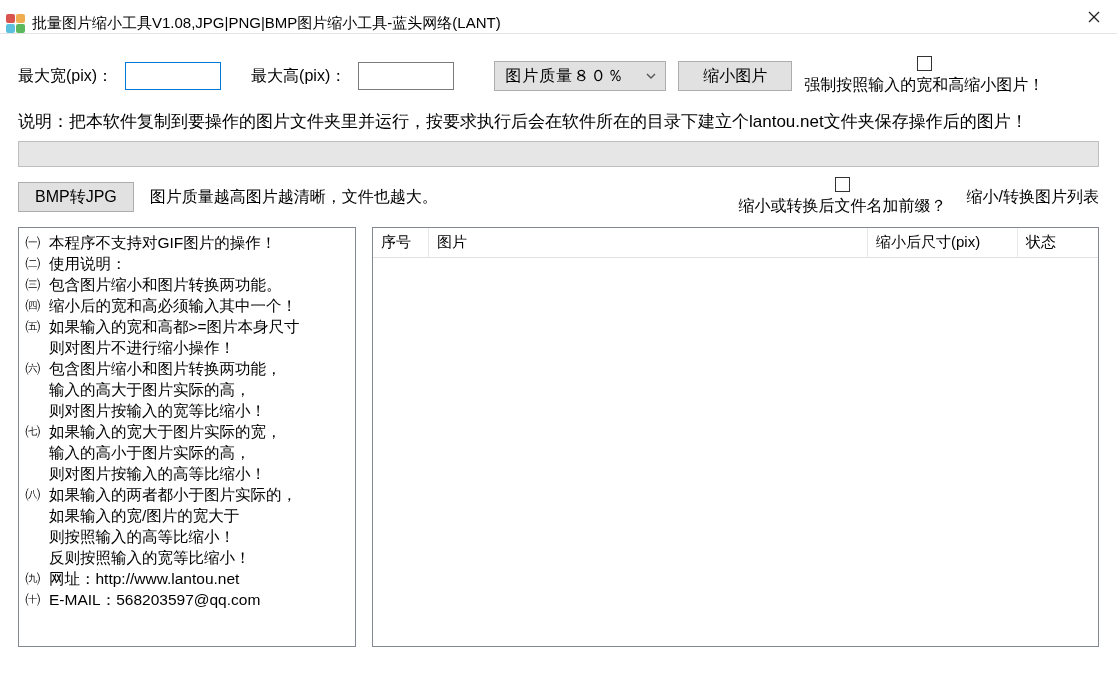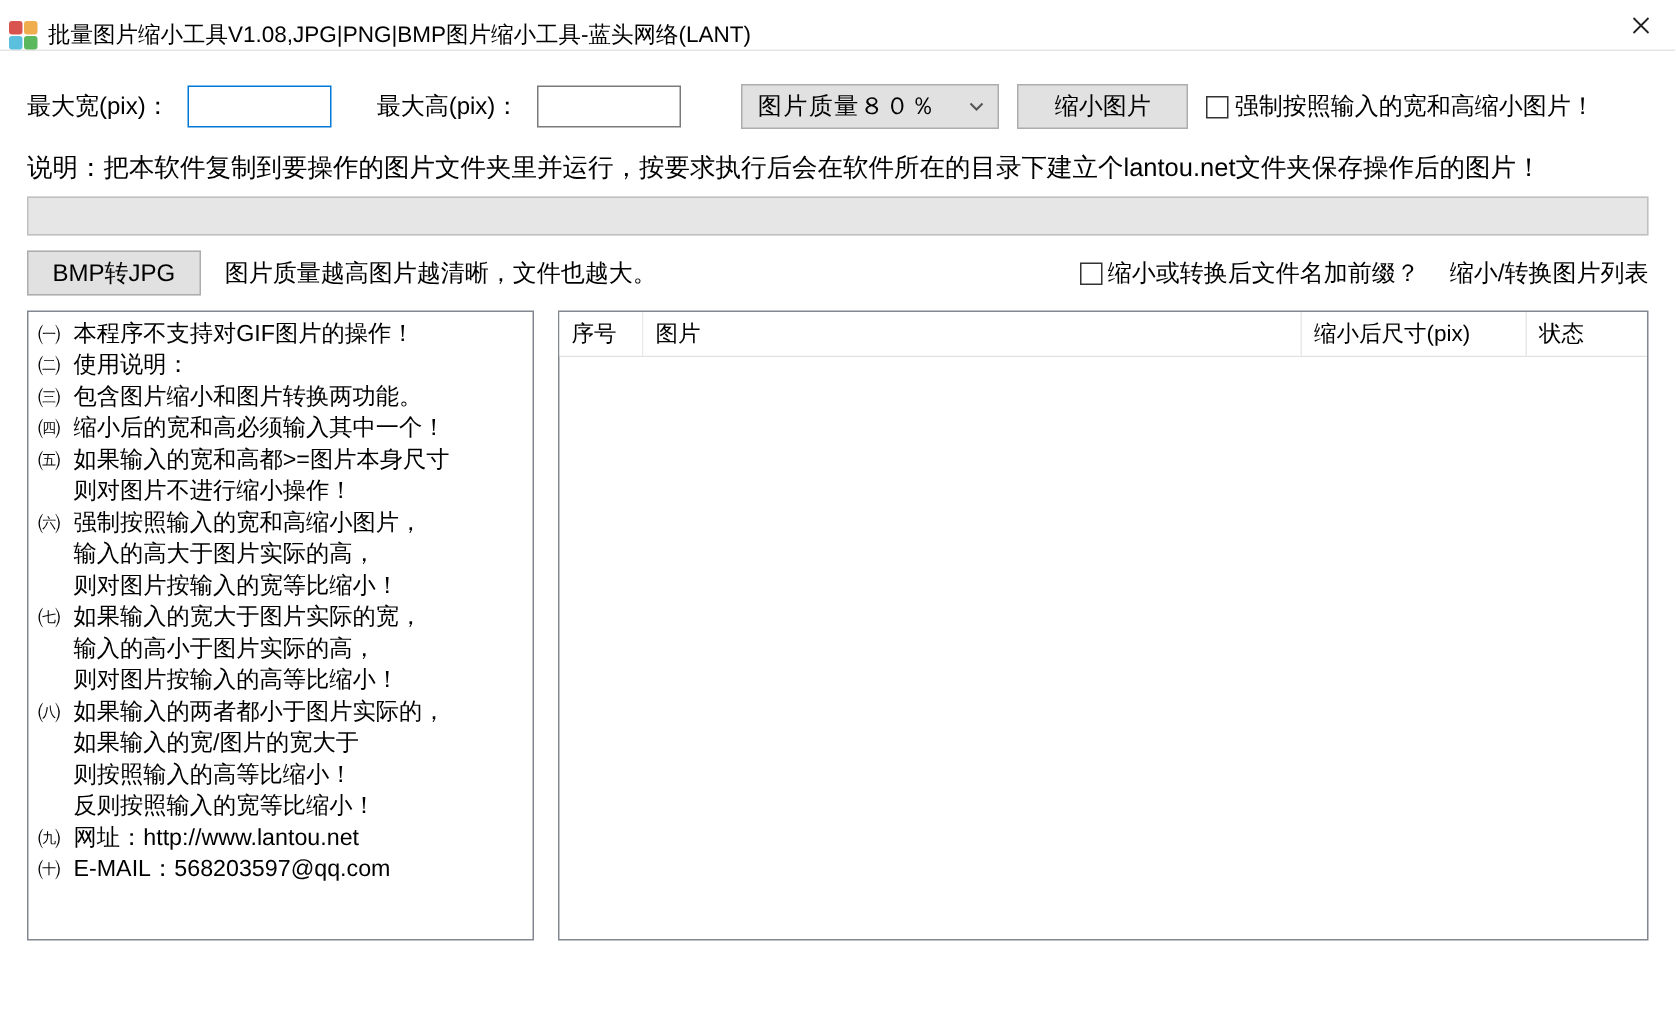--- a/index.html
+++ b/index.html
@@ -87,20 +87,21 @@
     height:30px;
     border:1px solid #adadad;
     background:#e1e1e1;
     padding:0 24px;
     font-size:16px;
     display:flex; align-items:center; justify-content:center;
   }
   .chk {
     display:flex; align-items:center; gap:4px;
     font-size:16px;
+    flex-direction:column;
   }
   .chk .box {
     width:15px; height:15px;
     border:1px solid #333;
     background:#fff;
     flex:0 0 auto;
   }
   .desc {
     font-size:17px;
     margin-bottom:8px;
@@ -257,21 +258,21 @@
           <span class="bullet">㈣</span>
           <span class="txt">缩小后的宽和高必须输入其中一个！</span>
         </div>
         <div class="ln">
           <span class="bullet">㈤</span>
           <span class="txt">如果输入的宽和高都&gt;=图片本身尺寸</span>
         </div>
         <div class="cont">则对图片不进行缩小操作！</div>
         <div class="ln">
           <span class="bullet">㈥</span>
-          <span class="txt">强制按照输入的宽和高缩小图片，</span>
+          <span class="txt">包含图片缩小和图片转换两功能，</span>
         </div>
         <div class="cont">输入的高大于图片实际的高，</div>
         <div class="cont">则对图片按输入的宽等比缩小！</div>
         <div class="ln">
           <span class="bullet">㈦</span>
           <span class="txt">如果输入的宽大于图片实际的宽，</span>
         </div>
         <div class="cont">输入的高小于图片实际的高，</div>
         <div class="cont">则对图片按输入的高等比缩小！</div>
         <div class="ln">

